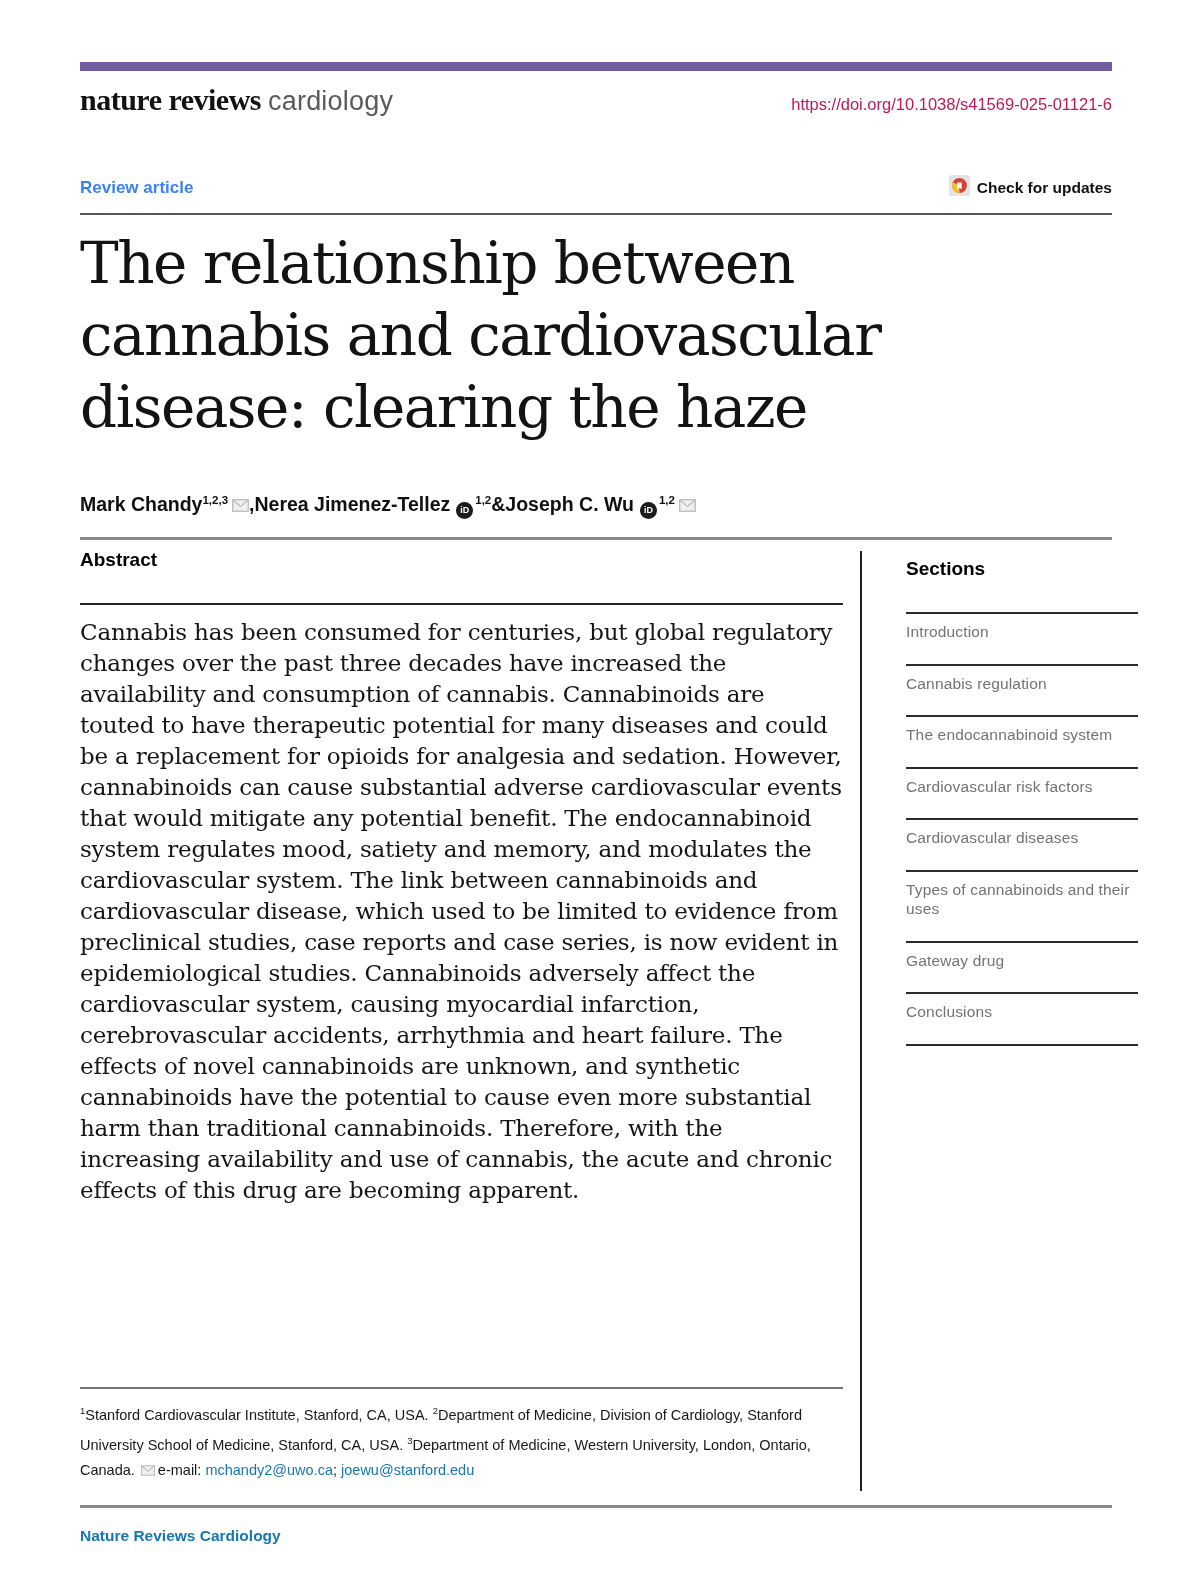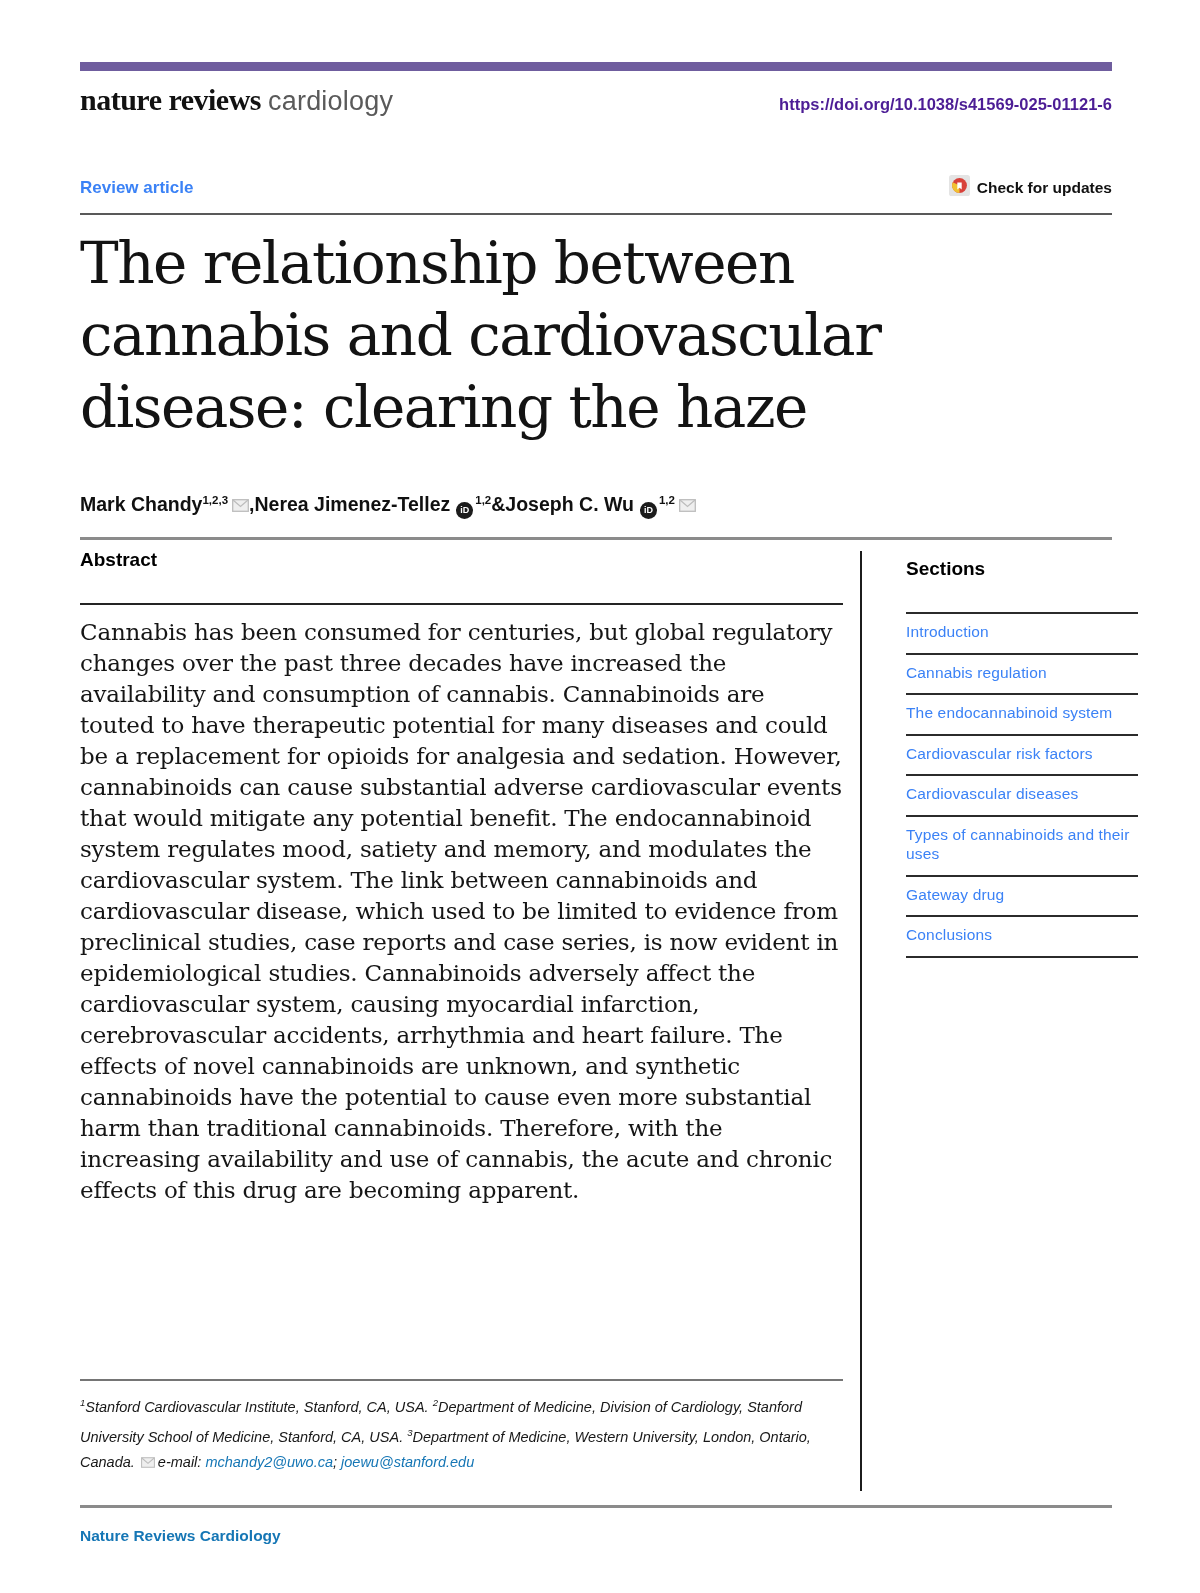--- a/index.html
+++ b/index.html
@@ -6,21 +6,21 @@
   html,body { background:#ffffff; }
   body { width:1200px; font-family:"Liberation Sans", sans-serif; color:#161616; }
   .page { width:1200px; height:1593px; background:#fff; overflow:hidden; position:relative; }
   .content { margin:0 88px 0 80px; width:1032px; }
 
   .topbar { margin-top:62px; height:9px; background:#6f5d9e; }
 
   .masthead { margin-top:12px; display:flex; justify-content:space-between; align-items:baseline; }
   .brand-bold { font-family:"Liberation Serif", serif; font-weight:700; font-size:30px; color:#121212; letter-spacing:-0.5px; }
   .brand-light { font-size:27px; color:#5a5a5a; font-weight:400; margin-left:7px; letter-spacing:0.2px; }
-  .doi-link { font-size:16.5px; font-weight:700; color:#4c1d95; text-decoration:none; }
+  .doi-link { font-size:16.5px; font-weight:400; color:#be185d; text-decoration:none; }
 
   .meta-row { margin-top:58px; display:flex; justify-content:space-between; align-items:center; }
   .review-label { font-size:17px; font-weight:700; color:#3b82f6; }
   .check-updates { display:flex; align-items:center; gap:7px; text-decoration:none;justify-content:space-between; }
   .check-updates-label { font-size:15.5px; font-weight:700; color:#111; }
 
   .rule-meta { margin-top:13px; border-top:2px solid #595959; }
 
   .title { margin-top:12px; font-family:"DejaVu Serif", serif; font-weight:400; font-size:58px; line-height:72px; letter-spacing:-1.5px; color:#131313; }
 
@@ -34,24 +34,24 @@
   .colwrap { position:relative; height:942px; }
   .col-left { width:763px; }
   .col-heading { font-size:19px; font-weight:700; color:#000; margin-top:9px; }
   .abstract-rule { margin-top:32px; border-top:2px solid #242424; }
   .abstract-text { margin-top:12px; font-family:"DejaVu Serif", serif; font-size:23px; line-height:31px; color:#151515; letter-spacing:-0.2px; }
 
   .col-divider { position:absolute; left:780px; top:2px; bottom:0; width:2px; background:#1c1c1c; }
 
   .col-right { position:absolute; left:826px; top:0; width:232px; }
   .sections-list { margin-top:32px; list-style:none; }
-  .section-item { border-top:2px solid #2b2b2b; padding:8px 0 11px; font-size:15.5px; line-height:19.5px; color:#3b82f6; letter-spacing:0.15px; cursor:pointer; }
+  .section-item { border-top:2px solid #2b2b2b; padding:8px 0 22px; font-size:15.5px; line-height:19.5px; color:#737373; letter-spacing:0.15px; cursor:pointer; }
   .section-item:last-child { border-bottom:2px solid #2b2b2b; }
 
-  .footnote-block { position:absolute; left:0; bottom:16px; width:763px;font-style:italic; }
+  .footnote-block { position:absolute; left:0; bottom:8px; width:763px; }
   .footnote-rule { border-top:2.5px solid #757575; margin-bottom:9px; }
   .footnote-text { font-size:14.5px; line-height:25px; color:#181818; }
   .footnote-text sup { font-size:9.5px; }
   .footnote-text a { color:#1576b5; text-decoration:none; }
   .fn-env-icon { margin:0 3px 0 2px; position:relative; top:1px; }
 
   .rule-footer { margin-top:14px; border-top:3px solid #8b8b8b; }
   .footer-journal { margin-top:19px; font-size:15.5px; font-weight:700; color:#1576b5; }
 </style>
 </head>

